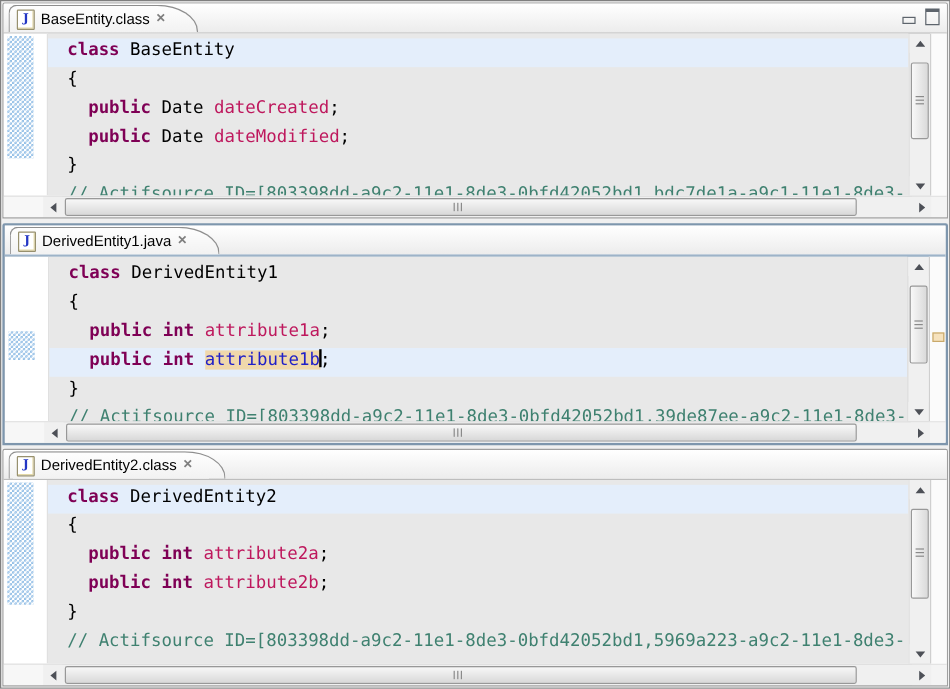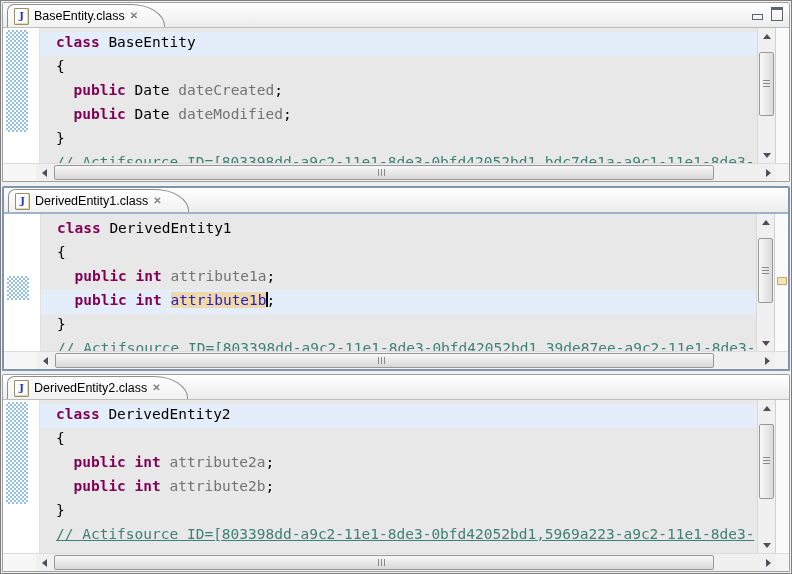--- a/index.html
+++ b/index.html
@@ -26,23 +26,23 @@
   .gutter{position:absolute;left:0;top:0;bottom:0;width:36px;background:#ffffff;border-right:1px solid #e0e0e0;}
   .hatch{position:absolute;left:3px;width:22px;background-color:#fff;background-image:linear-gradient(45deg,#94bfe6 25%,transparent 25%,transparent 75%,#94bfe6 75%),linear-gradient(45deg,#94bfe6 25%,transparent 25%,transparent 75%,#94bfe6 75%);background-size:4px 4px;background-position:0 0,2px 2px;}
   .pane-1 .hatch{top:2px;height:102px;}
   .pane-2 .hatch{top:62px;height:24px;}
   .pane-3 .hatch{top:2px;height:102px;}
   .code-area{position:absolute;left:37px;right:0;top:0;bottom:0;padding-top:4px;font-family:"DejaVu Sans Mono",monospace;font-size:14.5px;line-height:20px;white-space:pre;overflow:hidden;}
   .code-line{height:24px;padding-left:16px;}
   .code-line.current{background:#e4eefb;}
   .tk-keyword{color:#7f0055;font-weight:bold;}
   .tk-plain{color:#000000;}
-  .tk-field{color:#737373;}
+  .tk-field{color:#be185d;}
   .tk-occurrence{color:#2020c8;background:#f0d8ab;}
-  .tk-comment{color:#3f8170;text-decoration:underline;}
+  .tk-comment{color:#3f8170;}
   .caret{display:inline-block;width:2px;height:15px;background:#000;vertical-align:-2px;margin:0 -1px;}
 
   
   .vscroll{flex:0 0 17px;display:flex;flex-direction:column;background:#f0f0f0;border-left:1px solid #d9d9d9;}
   .sb-btn{flex:0 0 16px;display:flex;align-items:center;justify-content:center;background:#f0f0f0;}
   .tri-up{width:0;height:0;border-left:4px solid transparent;border-right:4px solid transparent;border-bottom:5px solid #4d5057;}
   .tri-down{width:0;height:0;border-left:4px solid transparent;border-right:4px solid transparent;border-top:5px solid #4d5057;}
   .tri-left{width:0;height:0;border-top:4px solid transparent;border-bottom:4px solid transparent;border-right:5px solid #4d5057;}
   .tri-right{width:0;height:0;border-top:4px solid transparent;border-bottom:4px solid transparent;border-left:5px solid #4d5057;}
   .v-track{flex:1;position:relative;}
@@ -121,21 +121,21 @@
           <span class="tri-right"></span>
         </div>
       <div class="h-corner-right"></div>
     </div>
   </div>
 
   <div class="pane pane-2">
     <div class="pane-header">
       <div class="tab">
         <span class="java-icon">J</span>
-        <span class="tab-label">DerivedEntity1.class</span>
+        <span class="tab-label">DerivedEntity1.java</span>
         <span class="close-icon">✕</span>
       </div>
     </div>
     <div class="pane-body">
       <div class="editor">
         <div class="gutter">
             <div class="hatch"></div>
           </div>
         <div class="code-area"><div class="code-line"><span class="tk-keyword">class</span><span class="tk-plain"> DerivedEntity1</span></div><div class="code-line"><span class="tk-plain">{</span></div><div class="code-line"><span class="tk-plain">  </span><span class="tk-keyword">public</span><span class="tk-plain"> </span><span class="tk-keyword">int</span><span class="tk-plain"> </span><span class="tk-field">attribute1a</span><span class="tk-plain">;</span></div><div class="code-line current"><span class="tk-plain">  </span><span class="tk-keyword">public</span><span class="tk-plain"> </span><span class="tk-keyword">int</span><span class="tk-plain"> </span><span class="tk-occurrence">attribute1b</span><span class="caret"></span><span class="tk-plain">;</span></div><div class="code-line"><span class="tk-plain">}</span></div><div class="code-line"><span class="tk-comment">// Actifsource ID=[803398dd-a9c2-11e1-8de3-0bfd42052bd1,39de87ee-a9c2-11e1-8de3-</span></div></div>
       </div>

